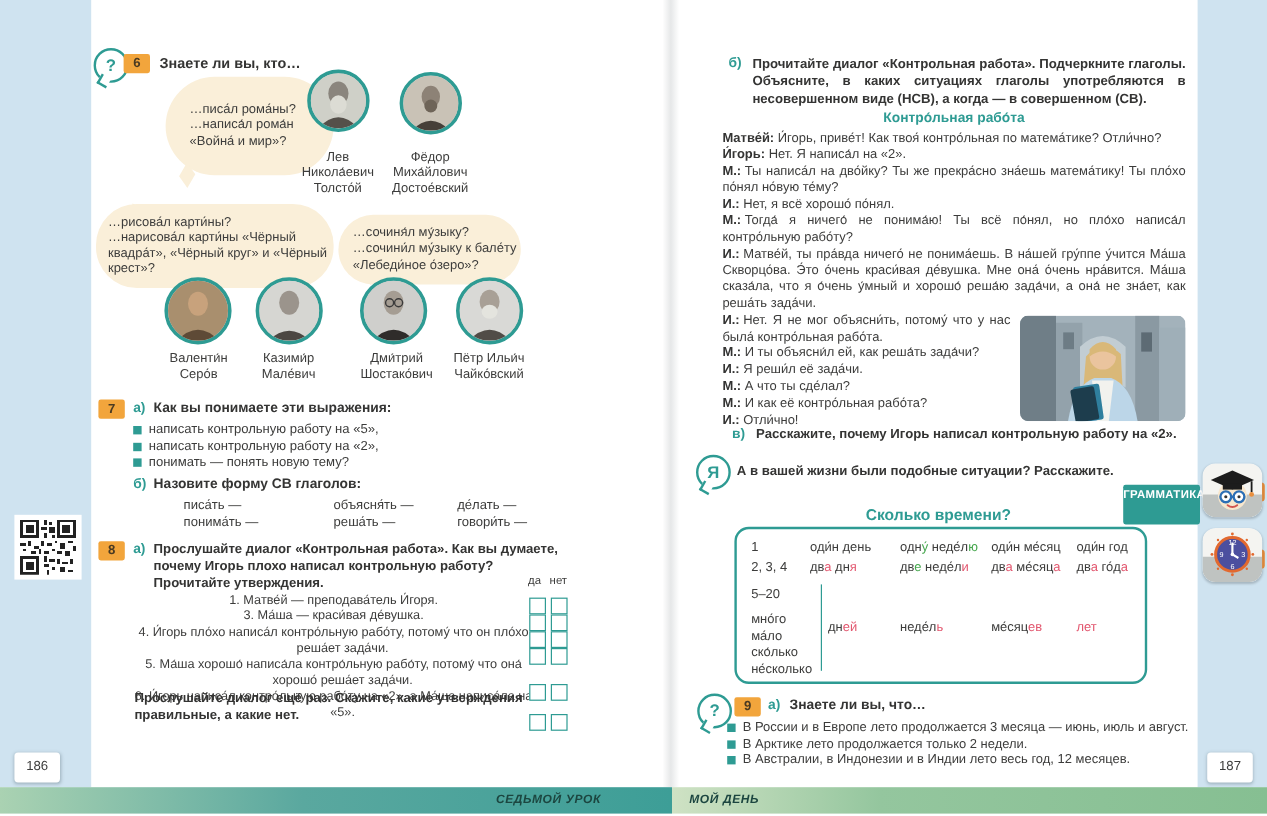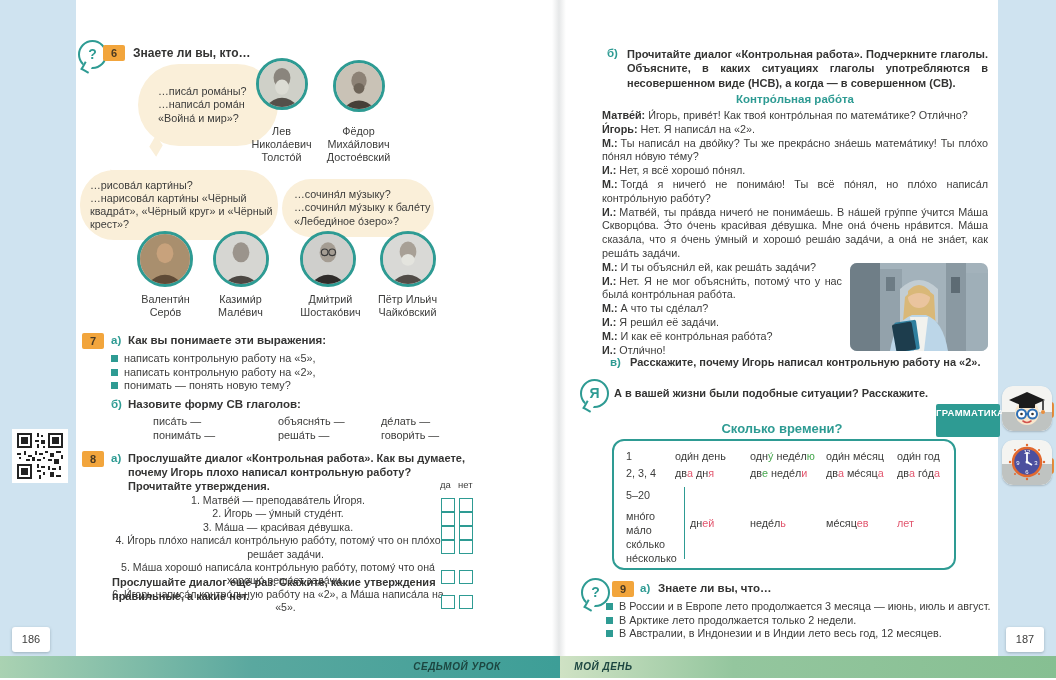--- a/index.html
+++ b/index.html
@@ -186,21 +186,20 @@
 
 <div class="abs secnum" style="left:82px;top:451px;">8</div>
 <div class="abs seclabel" style="left:111px;top:452px;">а)</div>
 <div class="abs hdr8" style="left:128px;top:452px;">Прослушайте диалог «Контрольная работа». Как вы думаете, почему Игорь плохо написал контрольную работу?</div>
 <div class="abs hdr8" style="left:128px;top:480px;">Прочитайте утверждения.</div>
 <div class="abs danet" style="left:440px;top:479px;">да</div>
 <div class="abs danet" style="left:458px;top:479px;">нет</div>
 
 <div class="abs stmts" style="left:112px;top:494px;text-align:center;">
   <div class="stmt">1. Матве́й — преподава́тель И́горя.</div>
-  <div class="stmt">2. И́горь — у́мный студе́нт.</div>
   <div class="stmt">3. Ма́ша — краси́вая де́вушка.</div>
   <div class="stmt">4. И́горь пло́хо написа́л контро́льную рабо́ту, потому́ что он пло́хо реша́ет зада́чи.</div>
   <div class="stmt">5. Ма́ша хорошо́ написа́ла контро́льную рабо́ту, потому́ что она́ хорошо́ реша́ет зада́чи.</div>
   <div class="stmt">6. И́горь написа́л контро́льную рабо́ту на «2», а Ма́ша написа́ла на «5».</div>
 </div>
 
 <span class="abs cbx" style="left:441px;top:498px;"></span>
 <span class="abs cbx" style="left:459px;top:498px;"></span>
 <span class="abs cbx" style="left:441px;top:512px;"></span>
 <span class="abs cbx" style="left:459px;top:512px;"></span>
@@ -280,24 +279,24 @@
       <path d="M50 26 Q69 8 88 26 L88 60 Q69 48 50 60 Z" fill="#c2cdd3"></path>
       <path d="M55 34 Q69 18 84 32 L86 70 Q69 56 52 70 Z" fill="#d9b878"></path>
       <circle cx="69" cy="34" r="11" fill="#eac49e"></circle>
       <path d="M58 28 Q69 16 80 28 L80 34 Q69 26 58 34 Z" fill="#d9b878"></path>
       <path d="M40 88 Q45 58 62 52 L76 52 Q93 58 98 88 Z" fill="#bcd6e8"></path>
       <path d="M60 54 L78 54 L74 88 L64 88 Z" fill="#f2f2ee"></path>
       <rect x="46" y="58" width="22" height="30" rx="2" fill="#2f7f9e" transform="rotate(-8 57 73)"></rect>
       <rect x="44" y="60" width="20" height="28" rx="2" fill="#1d3d4d" transform="rotate(-10 54 74)"></rect>
     </svg>
   </div>
+  <p><b class="spk">И.:</b><span>Нет. Я не мог объясни́ть, потому́ что у нас была́ контро́льная рабо́та.</span></p>
   <p><b class="spk">М.:</b><span>И ты объясни́л ей, как реша́ть зада́чи?</span></p>
-  <p><b class="spk">И.:</b><span>Нет. Я не мог объясни́ть, потому́ что у нас была́ контро́льная рабо́та.</span></p>
+  <p><b class="spk">И.:</b><span>Я реши́л её зада́чи.</span></p>
   <p><b class="spk">М.:</b><span>А что ты сде́лал?</span></p>
-  <p><b class="spk">И.:</b><span>Я реши́л её зада́чи.</span></p>
   <p><b class="spk">М.:</b><span>И как её контро́льная рабо́та?</span></p>
   <p><b class="spk">И.:</b><span>Отли́чно!</span></p>
 </div>
 
 <div class="abs seclabel" style="left:610px;top:356px;">в)</div>
 <div class="abs hdr8" style="left:630px;top:356px;width:358px;">Расскажите, почему Игорь написал  контрольную работу на «2».</div>
 
 <div class="abs qcircle" style="left:580px;top:379px;"><span>Я</span></div>
 <div class="abs hdr8" style="left:614px;top:387px;width:330px;">А в вашей жизни были подобные ситуации? Расскажите.</div>
 

